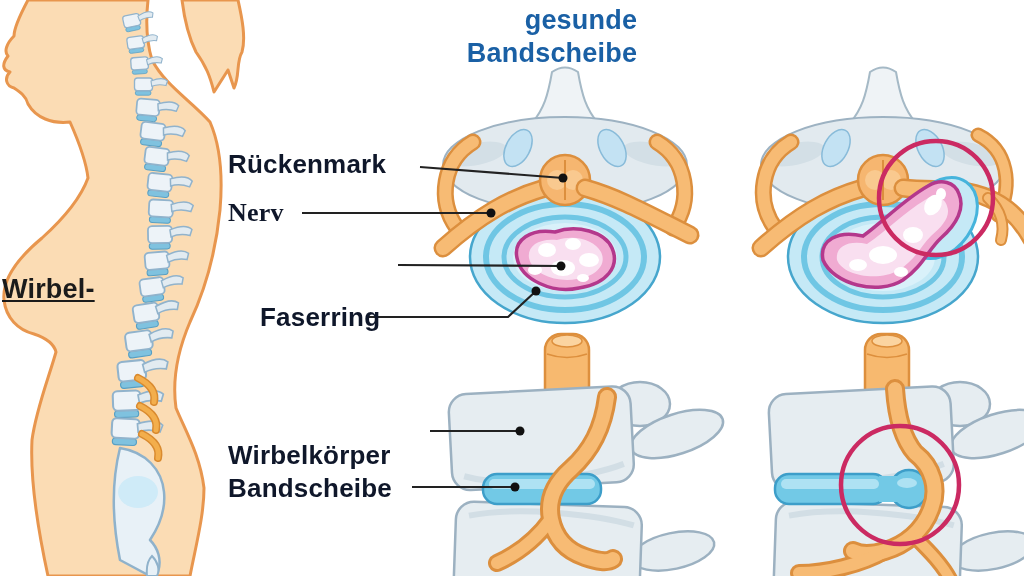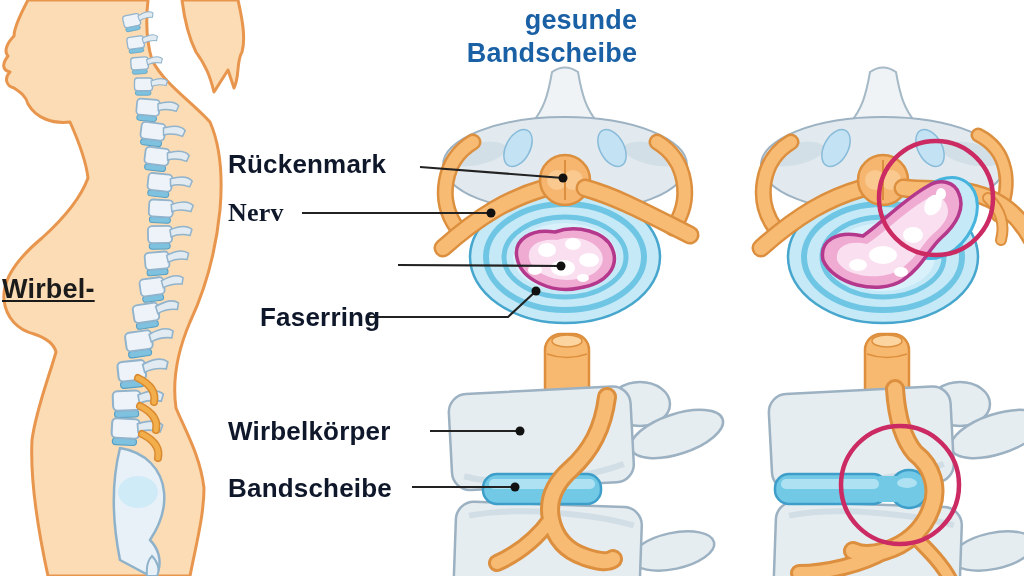--- a/index.html
+++ b/index.html
@@ -246,16 +246,16 @@
 <div class="heading" style="left:840px;top:4px;">
 </div>
 
 <div class="side-title">
   <div>Wirbel-</div>
 </div>
 
 <div class="lbl" style="left:228px;top:151px;">Rückenmark</div>
 <div class="lbl" style="left:228px;top:200px;font-family:Liberation Serif, serif;">Nerv</div>
 <div class="lbl" style="left:228px;top:304px;margin-left:32px;">Faserring</div>
-<div class="lbl" style="left:228px;top:418px;text-align:center;">Wirbelkörper</div>
+<div class="lbl" style="left:228px;top:442px;text-align:center;">Wirbelkörper</div>
 <div class="lbl" style="left:228px;top:475px;">Bandscheibe</div>
 
 </div>
 
 </body></html>

